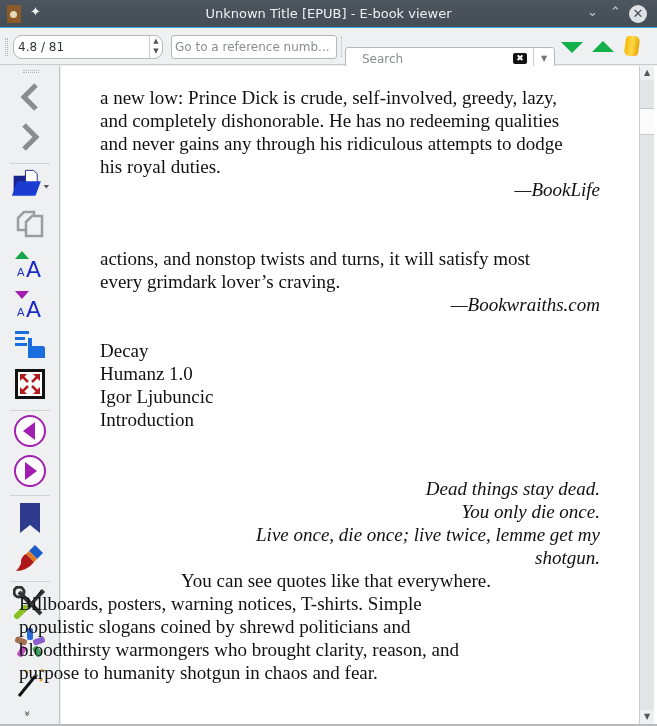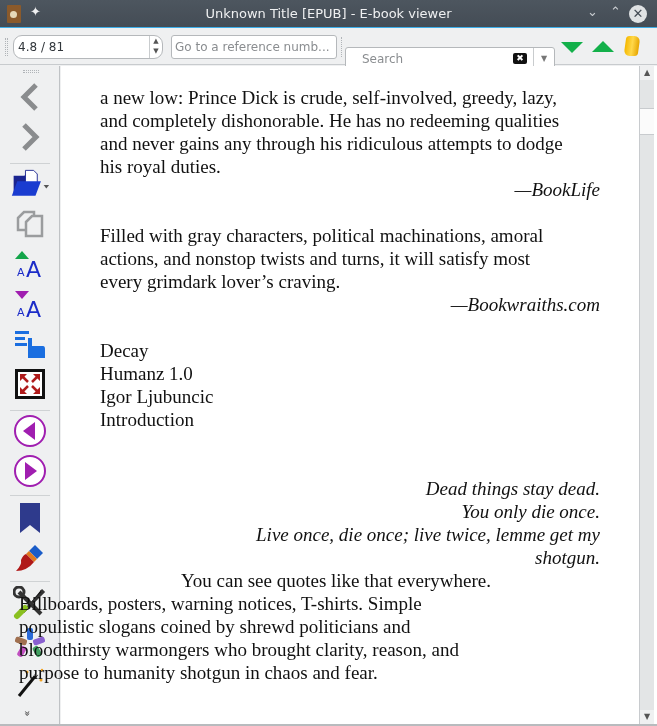--- a/index.html
+++ b/index.html
@@ -196,21 +196,21 @@
   <div class="page">
     <p>
       <span>a new low: Prince Dick is crude, self-involved, greedy, lazy,</span><br>
       <span>and completely dishonorable. He has no redeeming qualities</span><br>
       <span>and never gains any through his ridiculous attempts to dodge</span><br>
       <span>his royal duties.</span>
     </p>
     <p class="attr">—BookLife</p>
     <div class="gap"></div>
     <p>
-      <span>Filled with gray characters, political machinations, amoral</span><br>
+      <br>
       <span>actions, and nonstop twists and turns, it will satisfy most</span><br>
       <span>every grimdark lover’s craving.</span>
     </p>
     <p class="attr">—Bookwraiths.com</p>
     <div class="gap"></div>
     <p>Decay</p>
     <p>Humanz 1.0</p>
     <p>Igor Ljubuncic</p>
     <p>Introduction</p>
     <div class="gap"></div>

